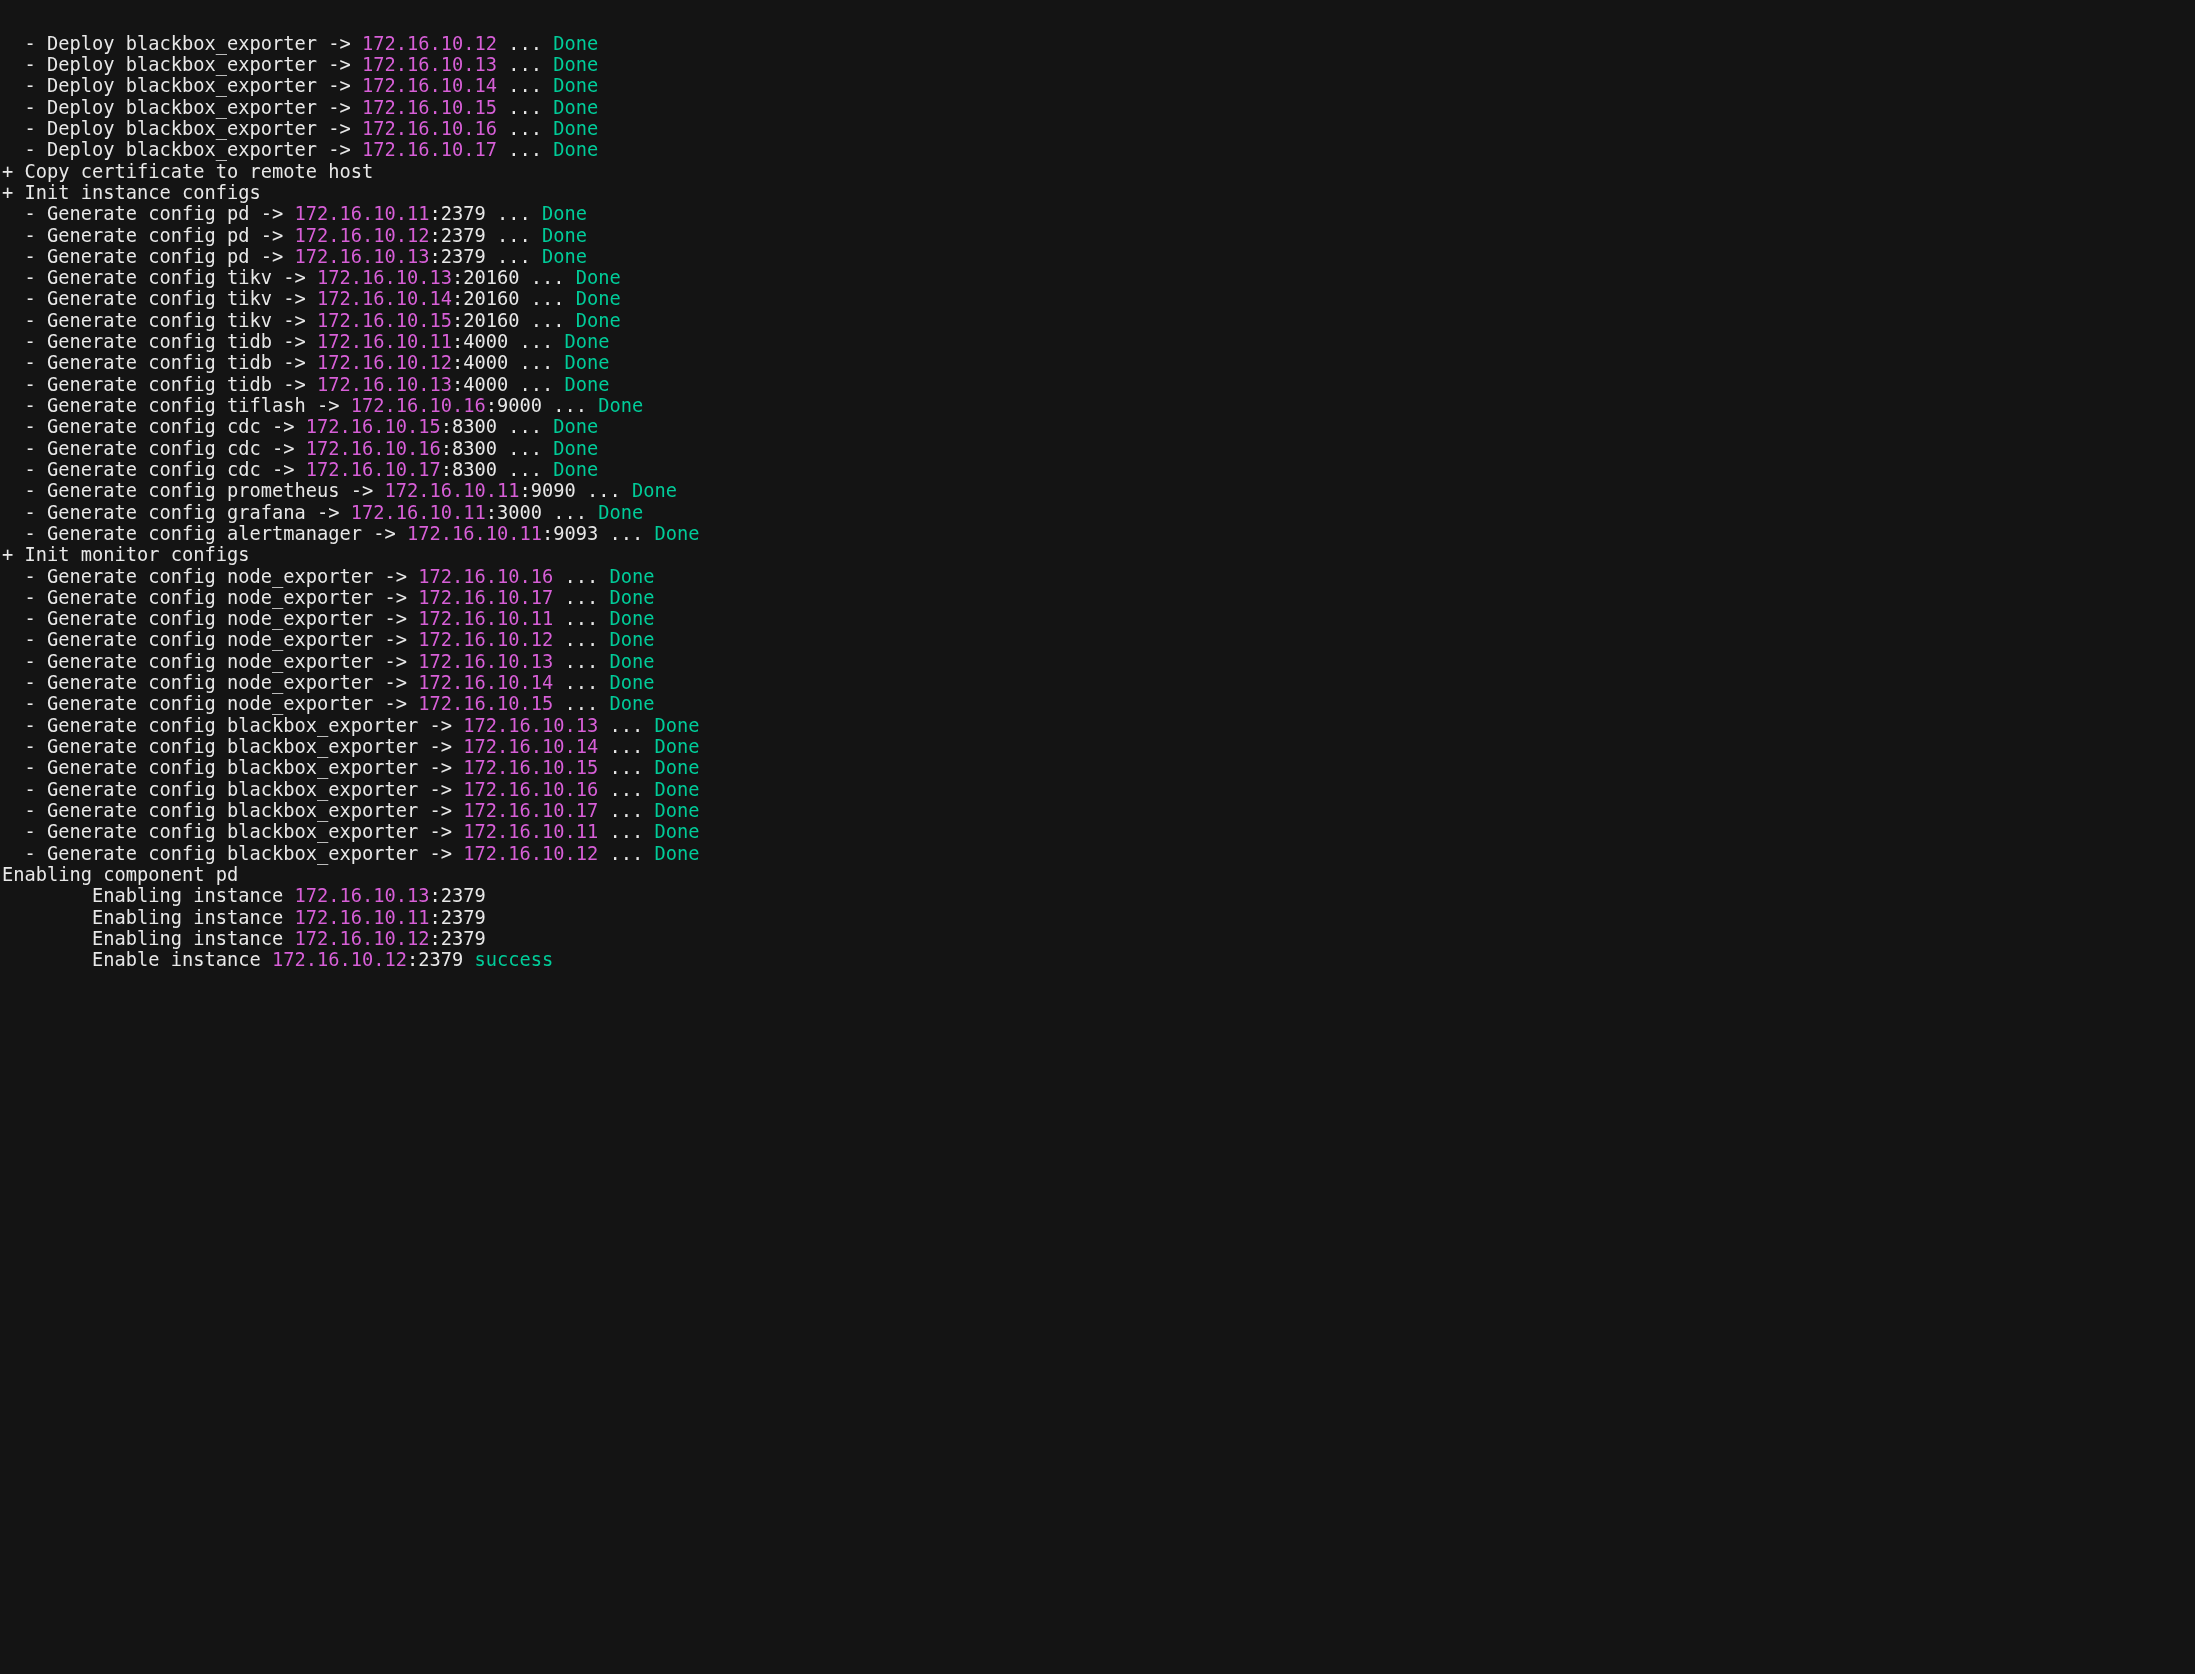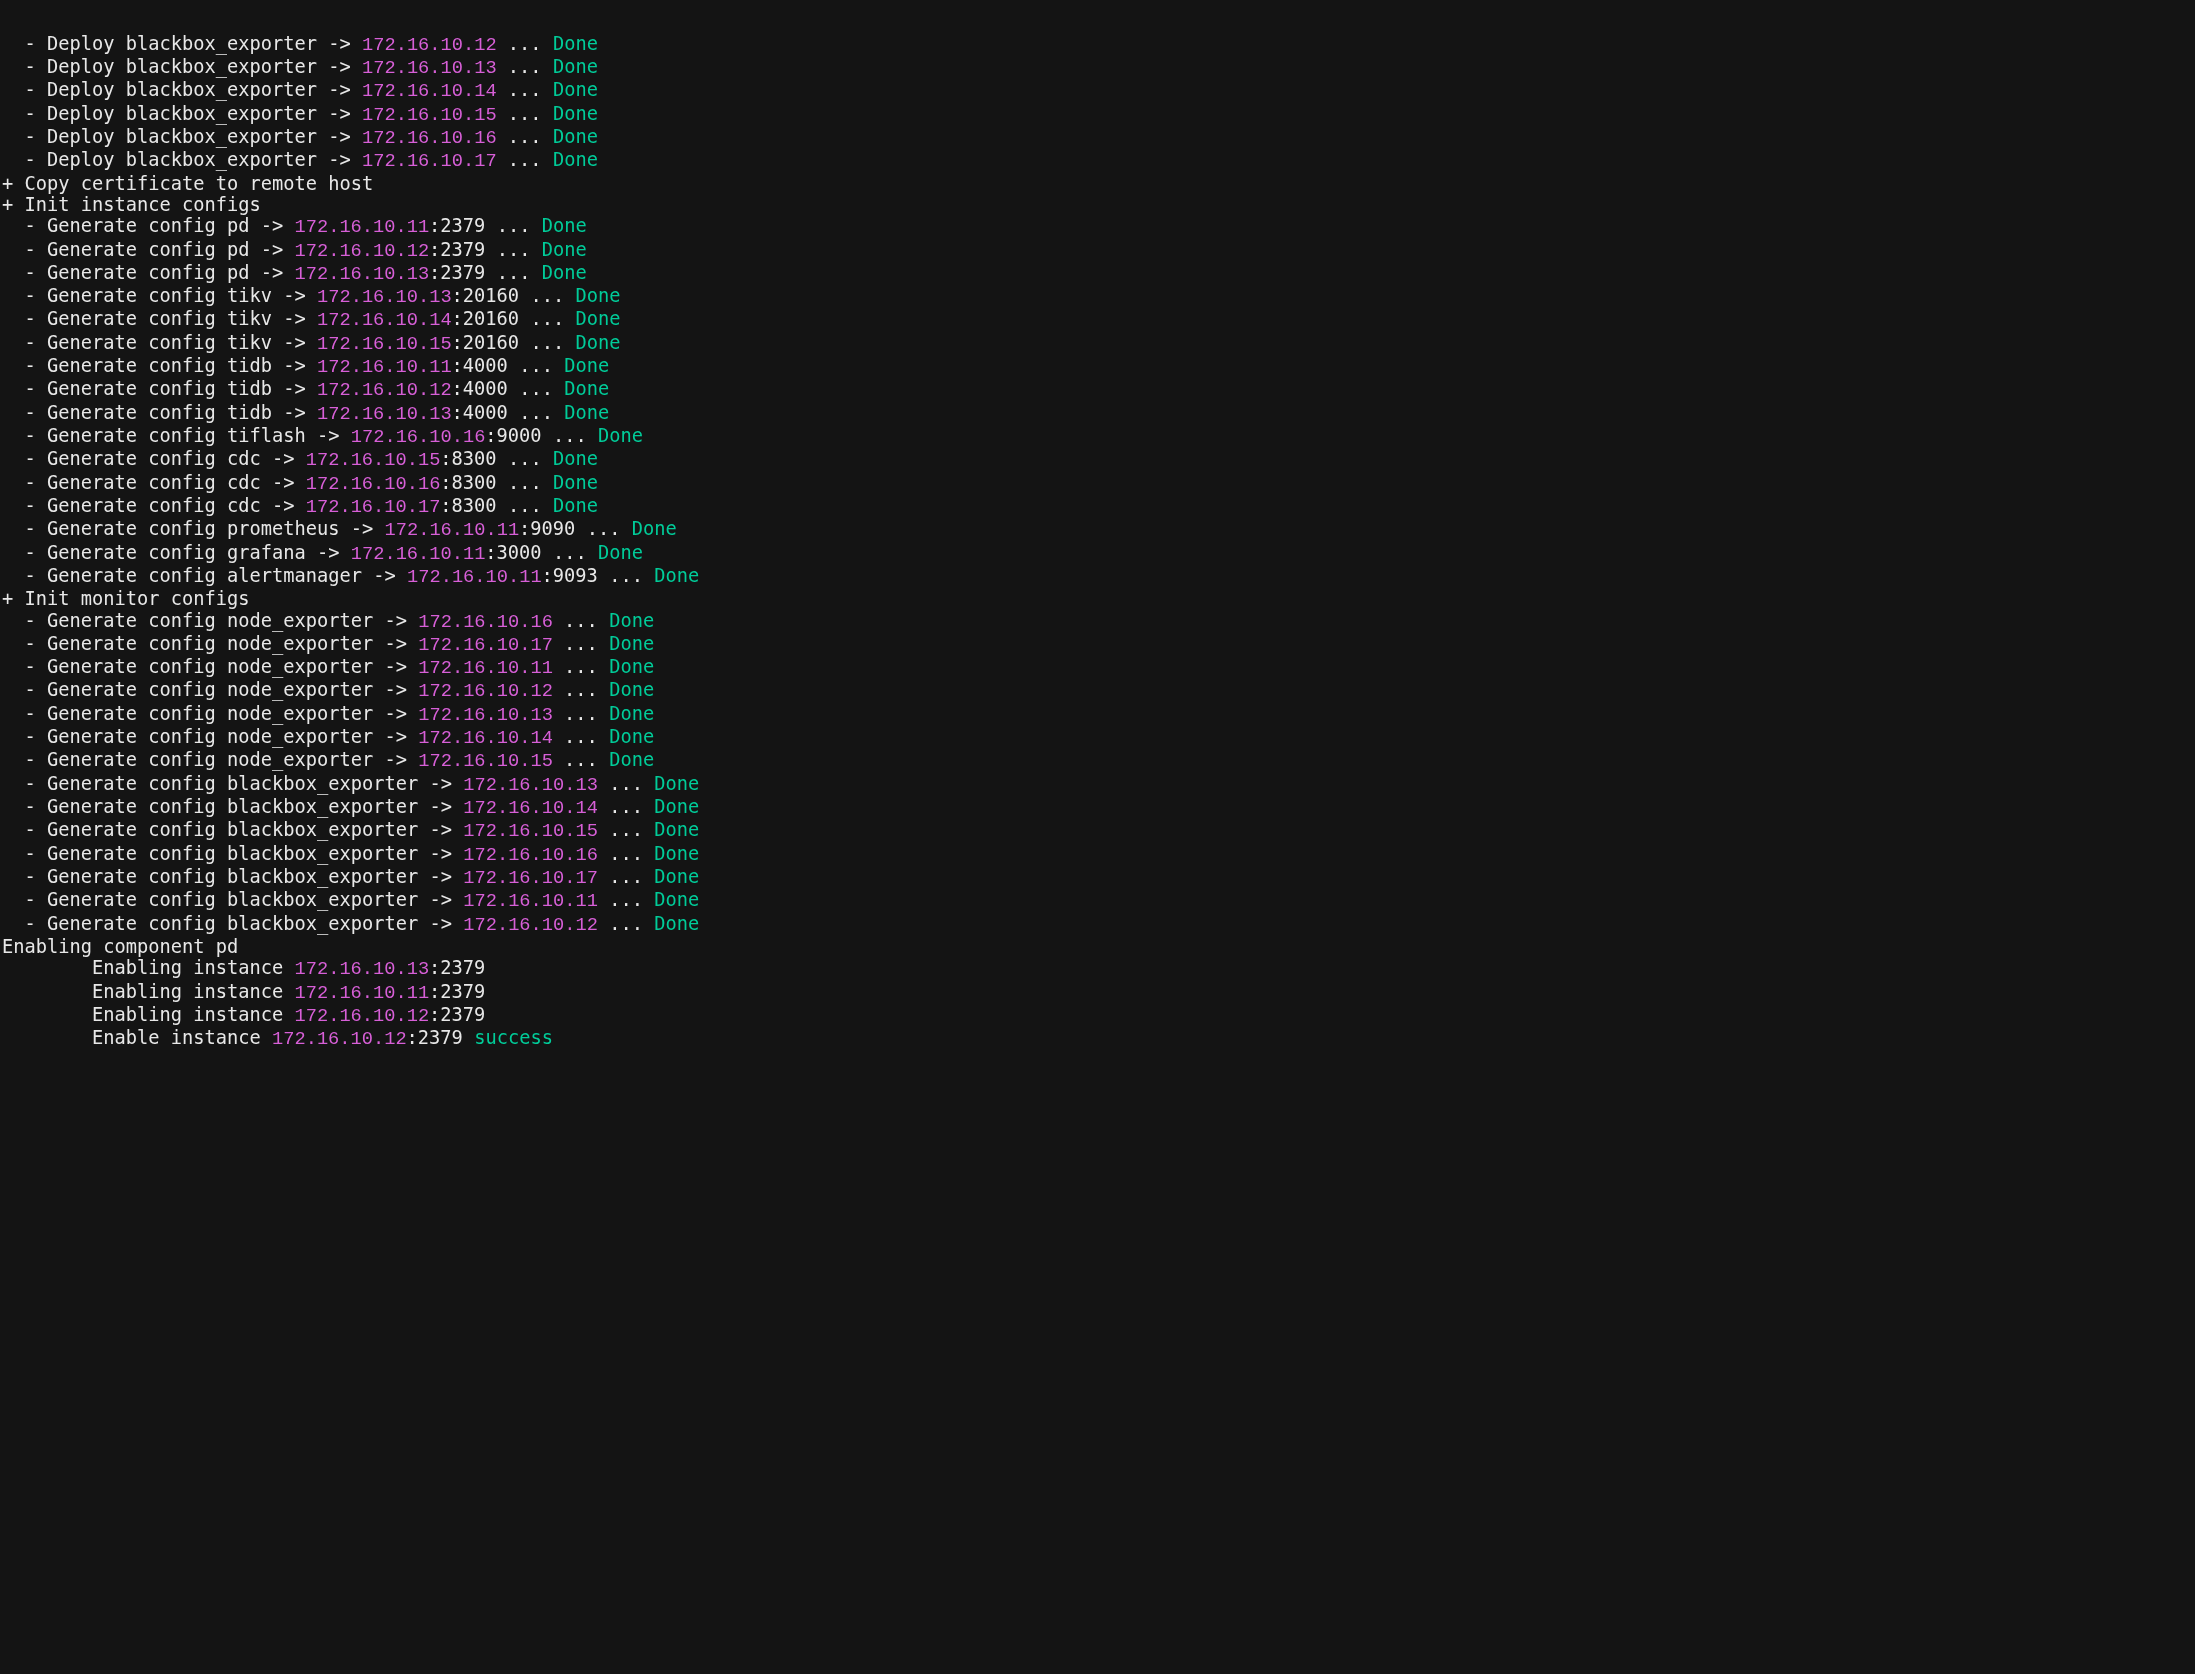--- a/index.html
+++ b/index.html
@@ -8,21 +8,21 @@
     background: #141414;
     color: #e8e8e8;
     font-family: "Menlo", "Consolas", "DejaVu Sans Mono", monospace;
     font-size: 18.7px;
     line-height: 1.14;
     white-space: pre;
   }
   .term {
     padding: 0 2px;
   }
-  .ip   { color: #d75fd7; font-family: Liberation Mono, monospace; }  
+  .ip   { color: #d75fd7; }  
   .done { color: #00cc99; margin-top: 44px; }  
 </style>
 </head>
 <body>
 <div class="term" id="term"><div style="margin-top: -9.9px;"><span>  - Deploy blackbox_exporter -&gt; </span><span class="ip">172.16.10.12</span><span> ... </span><span class="done">Done</span></div><div><span>  - Deploy blackbox_exporter -&gt; </span><span class="ip">172.16.10.13</span><span> ... </span><span class="done">Done</span></div><div><span>  - Deploy blackbox_exporter -&gt; </span><span class="ip">172.16.10.14</span><span> ... </span><span class="done">Done</span></div><div><span>  - Deploy blackbox_exporter -&gt; </span><span class="ip">172.16.10.15</span><span> ... </span><span class="done">Done</span></div><div><span>  - Deploy blackbox_exporter -&gt; </span><span class="ip">172.16.10.16</span><span> ... </span><span class="done">Done</span></div><div><span>  - Deploy blackbox_exporter -&gt; </span><span class="ip">172.16.10.17</span><span> ... </span><span class="done">Done</span></div><div><span>+ Copy certificate to remote host</span></div><div><span>+ Init instance configs</span></div><div><span>  - Generate config pd -&gt; </span><span class="ip">172.16.10.11</span><span>:2379</span><span> ... </span><span class="done">Done</span></div><div><span>  - Generate config pd -&gt; </span><span class="ip">172.16.10.12</span><span>:2379</span><span> ... </span><span class="done">Done</span></div><div><span>  - Generate config pd -&gt; </span><span class="ip">172.16.10.13</span><span>:2379</span><span> ... </span><span class="done">Done</span></div><div><span>  - Generate config tikv -&gt; </span><span class="ip">172.16.10.13</span><span>:20160</span><span> ... </span><span class="done">Done</span></div><div><span>  - Generate config tikv -&gt; </span><span class="ip">172.16.10.14</span><span>:20160</span><span> ... </span><span class="done">Done</span></div><div><span>  - Generate config tikv -&gt; </span><span class="ip">172.16.10.15</span><span>:20160</span><span> ... </span><span class="done">Done</span></div><div><span>  - Generate config tidb -&gt; </span><span class="ip">172.16.10.11</span><span>:4000</span><span> ... </span><span class="done">Done</span></div><div><span>  - Generate config tidb -&gt; </span><span class="ip">172.16.10.12</span><span>:4000</span><span> ... </span><span class="done">Done</span></div><div><span>  - Generate config tidb -&gt; </span><span class="ip">172.16.10.13</span><span>:4000</span><span> ... </span><span class="done">Done</span></div><div><span>  - Generate config tiflash -&gt; </span><span class="ip">172.16.10.16</span><span>:9000</span><span> ... </span><span class="done">Done</span></div><div><span>  - Generate config cdc -&gt; </span><span class="ip">172.16.10.15</span><span>:8300</span><span> ... </span><span class="done">Done</span></div><div><span>  - Generate config cdc -&gt; </span><span class="ip">172.16.10.16</span><span>:8300</span><span> ... </span><span class="done">Done</span></div><div><span>  - Generate config cdc -&gt; </span><span class="ip">172.16.10.17</span><span>:8300</span><span> ... </span><span class="done">Done</span></div><div><span>  - Generate config prometheus -&gt; </span><span class="ip">172.16.10.11</span><span>:9090</span><span> ... </span><span class="done">Done</span></div><div><span>  - Generate config grafana -&gt; </span><span class="ip">172.16.10.11</span><span>:3000</span><span> ... </span><span class="done">Done</span></div><div><span>  - Generate config alertmanager -&gt; </span><span class="ip">172.16.10.11</span><span>:9093</span><span> ... </span><span class="done">Done</span></div><div><span>+ Init monitor configs</span></div><div><span>  - Generate config node_exporter -&gt; </span><span class="ip">172.16.10.16</span><span> ... </span><span class="done">Done</span></div><div><span>  - Generate config node_exporter -&gt; </span><span class="ip">172.16.10.17</span><span> ... </span><span class="done">Done</span></div><div><span>  - Generate config node_exporter -&gt; </span><span class="ip">172.16.10.11</span><span> ... </span><span class="done">Done</span></div><div><span>  - Generate config node_exporter -&gt; </span><span class="ip">172.16.10.12</span><span> ... </span><span class="done">Done</span></div><div><span>  - Generate config node_exporter -&gt; </span><span class="ip">172.16.10.13</span><span> ... </span><span class="done">Done</span></div><div><span>  - Generate config node_exporter -&gt; </span><span class="ip">172.16.10.14</span><span> ... </span><span class="done">Done</span></div><div><span>  - Generate config node_exporter -&gt; </span><span class="ip">172.16.10.15</span><span> ... </span><span class="done">Done</span></div><div><span>  - Generate config blackbox_exporter -&gt; </span><span class="ip">172.16.10.13</span><span> ... </span><span class="done">Done</span></div><div><span>  - Generate config blackbox_exporter -&gt; </span><span class="ip">172.16.10.14</span><span> ... </span><span class="done">Done</span></div><div><span>  - Generate config blackbox_exporter -&gt; </span><span class="ip">172.16.10.15</span><span> ... </span><span class="done">Done</span></div><div><span>  - Generate config blackbox_exporter -&gt; </span><span class="ip">172.16.10.16</span><span> ... </span><span class="done">Done</span></div><div><span>  - Generate config blackbox_exporter -&gt; </span><span class="ip">172.16.10.17</span><span> ... </span><span class="done">Done</span></div><div><span>  - Generate config blackbox_exporter -&gt; </span><span class="ip">172.16.10.11</span><span> ... </span><span class="done">Done</span></div><div><span>  - Generate config blackbox_exporter -&gt; </span><span class="ip">172.16.10.12</span><span> ... </span><span class="done">Done</span></div><div><span>Enabling component pd</span></div><div><span>        Enabling instance </span><span class="ip">172.16.10.13</span><span>:2379</span></div><div><span>        Enabling instance </span><span class="ip">172.16.10.11</span><span>:2379</span></div><div><span>        Enabling instance </span><span class="ip">172.16.10.12</span><span>:2379</span></div><div><span>        Enable instance </span><span class="ip">172.16.10.12</span><span>:2379 </span><span class="done">success</span></div></div>
 
 
 
 
 

